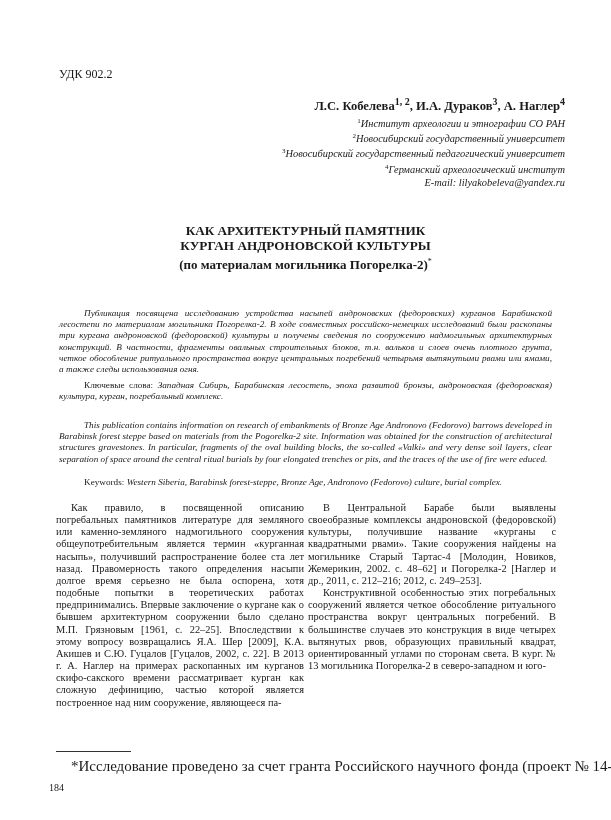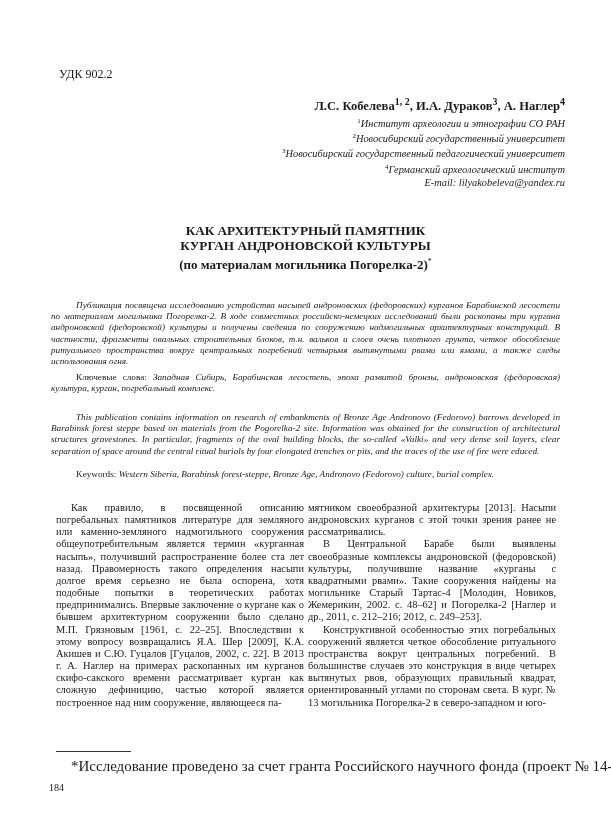--- a/index.html
+++ b/index.html
@@ -8,21 +8,21 @@
     .udk { left: 59px; top: 67px; font-size: 12px; }
     .authors { right: 46px; top: 96px; font-size: 12.6px; font-weight: bold; text-align: right; white-space: nowrap; }
     .authors sup { font-size: 10px; vertical-align: 5px; }
     .affils { right: 46px; top: 115px; font-size: 10.4px; font-style: italic; text-align: right; line-height: 13.2px; }
     .affils .line { white-space: nowrap; }
     .affils sup { font-size: 7px; font-style: normal; vertical-align: 4px; }
     .title { left: 0; width: 611px; top: 223px; text-align: center; font-weight: bold; font-size: 13.2px; line-height: 15.4px; }
     .title .sub { font-size: 13px; }
     .title sup { font-weight: normal; font-size: 8px; vertical-align: 5px; }
     .abstract { left: 47px; width: 517px; font-size: 9.2px; line-height: 11.2px; text-align: justify; }
-    .abstract p { margin: 4px; text-indent: 25px; }
+    .abstract p { margin: 12px; text-indent: 25px; }
     .it { font-style: italic; }
     .ru-abs { top: 296px; }
     .ru-kw { top: 368px; }
     .en-abs { top: 408px; }
     .en-kw { top: 465px; }
     .col { top: 502px; width: 248px; font-size: 10.4px; line-height: 12.15px; text-align: justify; hyphens: none; }
     .col p { margin: 0; text-indent: 15px; }
     .col p.cont { text-indent: 0; }
     .col-left { left: 56px; }
     .col-right { left: 308px; }
@@ -69,20 +69,19 @@
 
 <div class="abs abstract en-kw">
   <p><span>Keywords: </span><span class="it">Western Siberia, Barabinsk forest-steppe, Bronze Age, Andronovo (Fedorovo) culture, burial complex.</span></p>
 </div>
 
 <div class="abs col col-left">
   <p>Как правило, в посвященной описанию погребальных памятников литературе для земляного или каменно-земляного надмогильного сооружения общеупотребительным является термин «курганная насыпь», получивший распространение более ста лет назад. Правомерность такого определения насыпи долгое время серьезно не была оспорена, хотя подобные попытки в теоретических работах предпринимались. Впервые заключение о кургане как о бывшем архитектурном сооружении было сделано М.П. Грязновым [1961, с. 22–25]. Впоследствии к этому вопросу возвращались Я.А. Шер [2009], К.А. Акишев и С.Ю. Гуцалов [Гуцалов, 2002, с. 22]. В 2013 г. А. Наглер на примерах раскопанных им курганов скифо-сакского времени рассматривает курган как сложную дефиницию, частью которой является построенное над ним сооружение, являющееся па-</p>
 </div>
 
 <div class="abs col col-right">
-  <p class="cont">мятником своеобразной архитектуры [2013]. Насыпи андроновских курганов с этой точки зрения ранее не рассматривались.</p>
   <p>В Центральной Барабе были выявлены своеобразные комплексы андроновской (федоровской) культуры, получившие название «курганы с квадратными рвами». Такие сооружения найдены на могильнике Старый Тартас-4 [Молодин, Новиков, Жемерикин, 2002. с. 48–62] и Погорелка-2 [Наглер и др., 2011, с. 212–216; 2012, с. 249–253].</p>
   <p>Конструктивной особенностью этих погребальных сооружений является четкое обособление ритуального пространства вокруг центральных погребений. В большинстве случаев это конструкция в виде четырех вытянутых рвов, образующих правильный квадрат, ориентированный углами по сторонам света. В кург. № 13 могильника Погорелка-2 в северо-западном и юго-</p>
 </div>
 
 <div class="abs rule"></div>
 <div class="abs footnote">*Исследование проведено за счет гранта Российского научного фонда (проект № 14-28-00045).</div>
 <div class="abs pagenum">184</div>
 
 </body></html>

